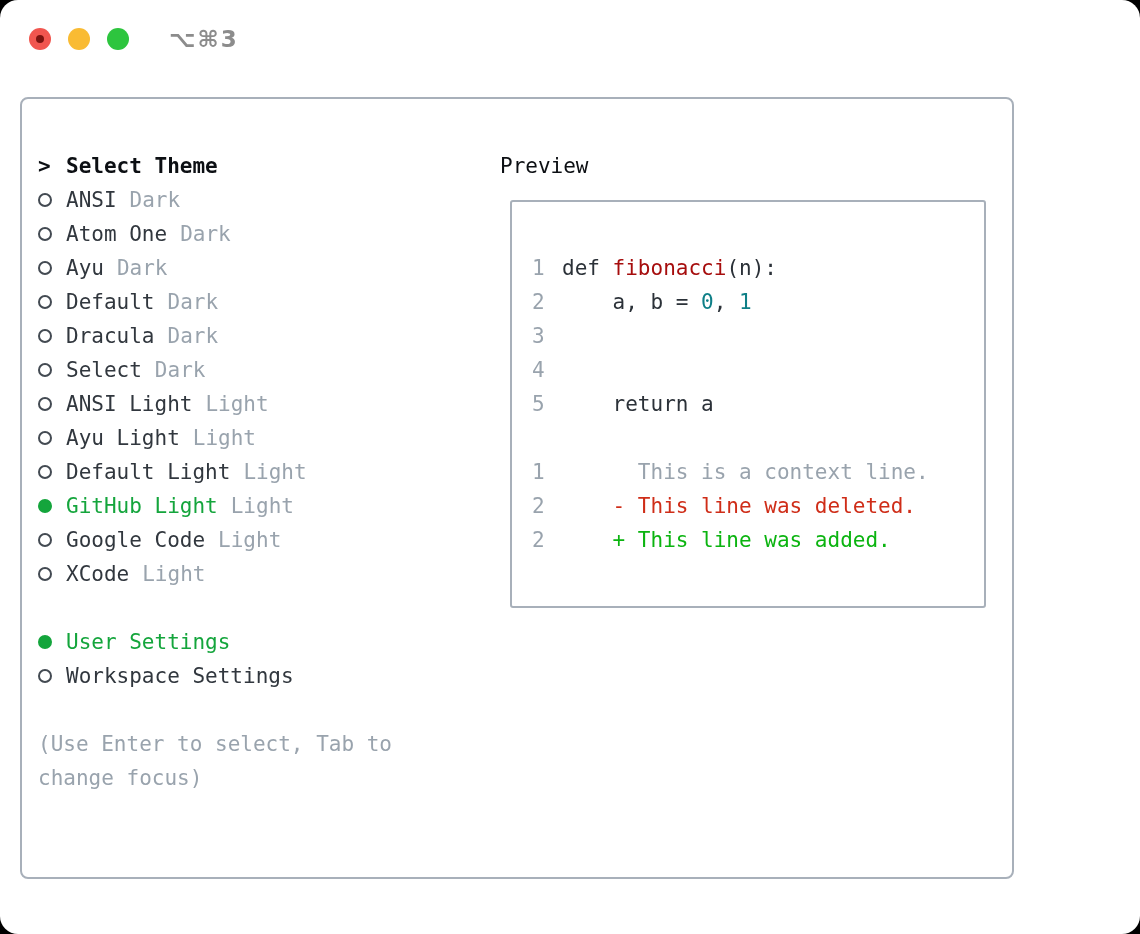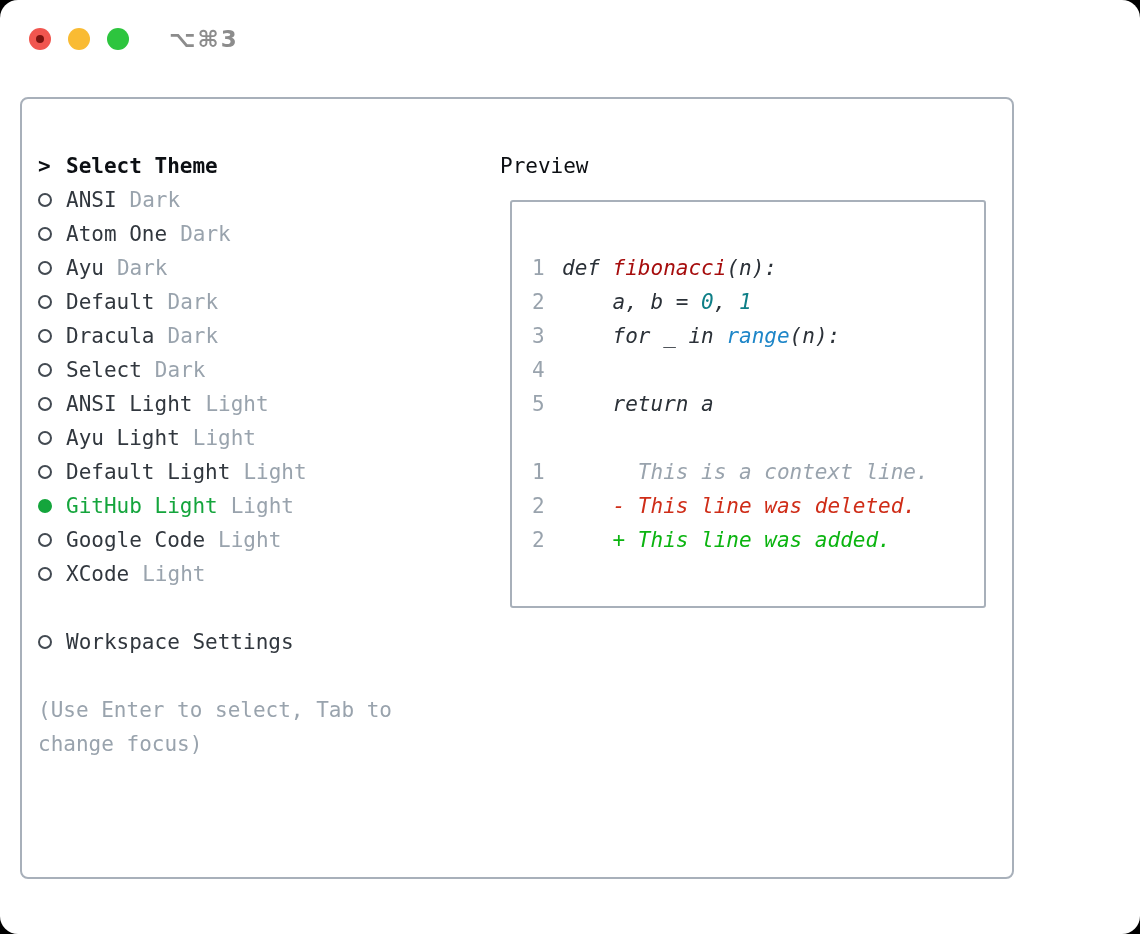--- a/index.html
+++ b/index.html
@@ -34,21 +34,21 @@
   .spacer { height:34px; }
   .hint { color:var(--muted-gray); line-height:34px; white-space:pre; }
   
   .preview-title { position:absolute; left:478px; top:50px; height:34px; line-height:34px;
                    font-weight:normal; font-size:21px; color:#0c0f13; }
   .preview-box { position:absolute; left:488px; top:101px; width:476px; height:408px;
                  border:2px solid var(--border-gray); border-radius:3px; box-sizing:border-box; }
   .code { position:absolute; left:20px; top:49px; font-size:21px; }
   .code-row { display:flex; height:34px; line-height:34px; }
   .gutter { width:17px; flex:none; color:var(--muted-gray); white-space:pre; }
-  .code-content { margin-left:13px; white-space:pre;font-style:italic; }
+  .code-content { margin-left:13px; white-space:pre; }
   .seg-default  { color:#2b3138; }
   .seg-function { color:var(--syntax-function-red); }
   .seg-number   { color:var(--syntax-number-teal); }
   .seg-builtin  { color:var(--syntax-builtin-blue); }
   .seg-muted    { color:var(--muted-gray); }
   .seg-deleted  { color:var(--diff-deleted-red);margin-top:34px; }
   .seg-added    { color:var(--diff-added-green); }
 </style>
 </head>
 <body>
@@ -156,20 +156,26 @@
             <span class="tag">Light</span>
           </div>
         </div>
 
       <div class="spacer"></div>
 
 
       <div id="apply-options">
           <div class="row">
             <span class="marker">
+              <span class="bullet sel"></span>
+            </span>
+            <span class="name sel">User Settings</span>
+          </div>
+          <div class="row">
+            <span class="marker">
               <span class="bullet"></span>
             </span>
             <span class="name">Workspace Settings</span>
           </div>
         </div>
 
       <div class="spacer"></div>
 
       <div class="hint" id="hint"><div>(Use Enter to select, Tab to</div><div>change focus)</div></div>
     </div>
@@ -181,21 +187,20 @@
           <div class="code-row">
             <span class="gutter">1</span>
             <span class="code-content"><span class="seg-default">def </span><span class="seg-function">fibonacci</span><span class="seg-default">(n):</span></span>
           </div>
           <div class="code-row">
             <span class="gutter">2</span>
             <span class="code-content"><span class="seg-default">    a, b = </span><span class="seg-number">0</span><span class="seg-default">, </span><span class="seg-number">1</span></span>
           </div>
           <div class="code-row">
             <span class="gutter">3</span>
-            <span class="code-content"><span class="seg-default">    for _ in </span><span class="seg-builtin">range</span><span class="seg-default">(n):</span></span>
           </div>
           <div class="code-row">
             <span class="gutter">4</span>
           </div>
           <div class="code-row">
             <span class="gutter">5</span>
             <span class="code-content"><span class="seg-default">    return a</span></span>
           </div>
           <div class="code-row">
             <span class="gutter"></span>

